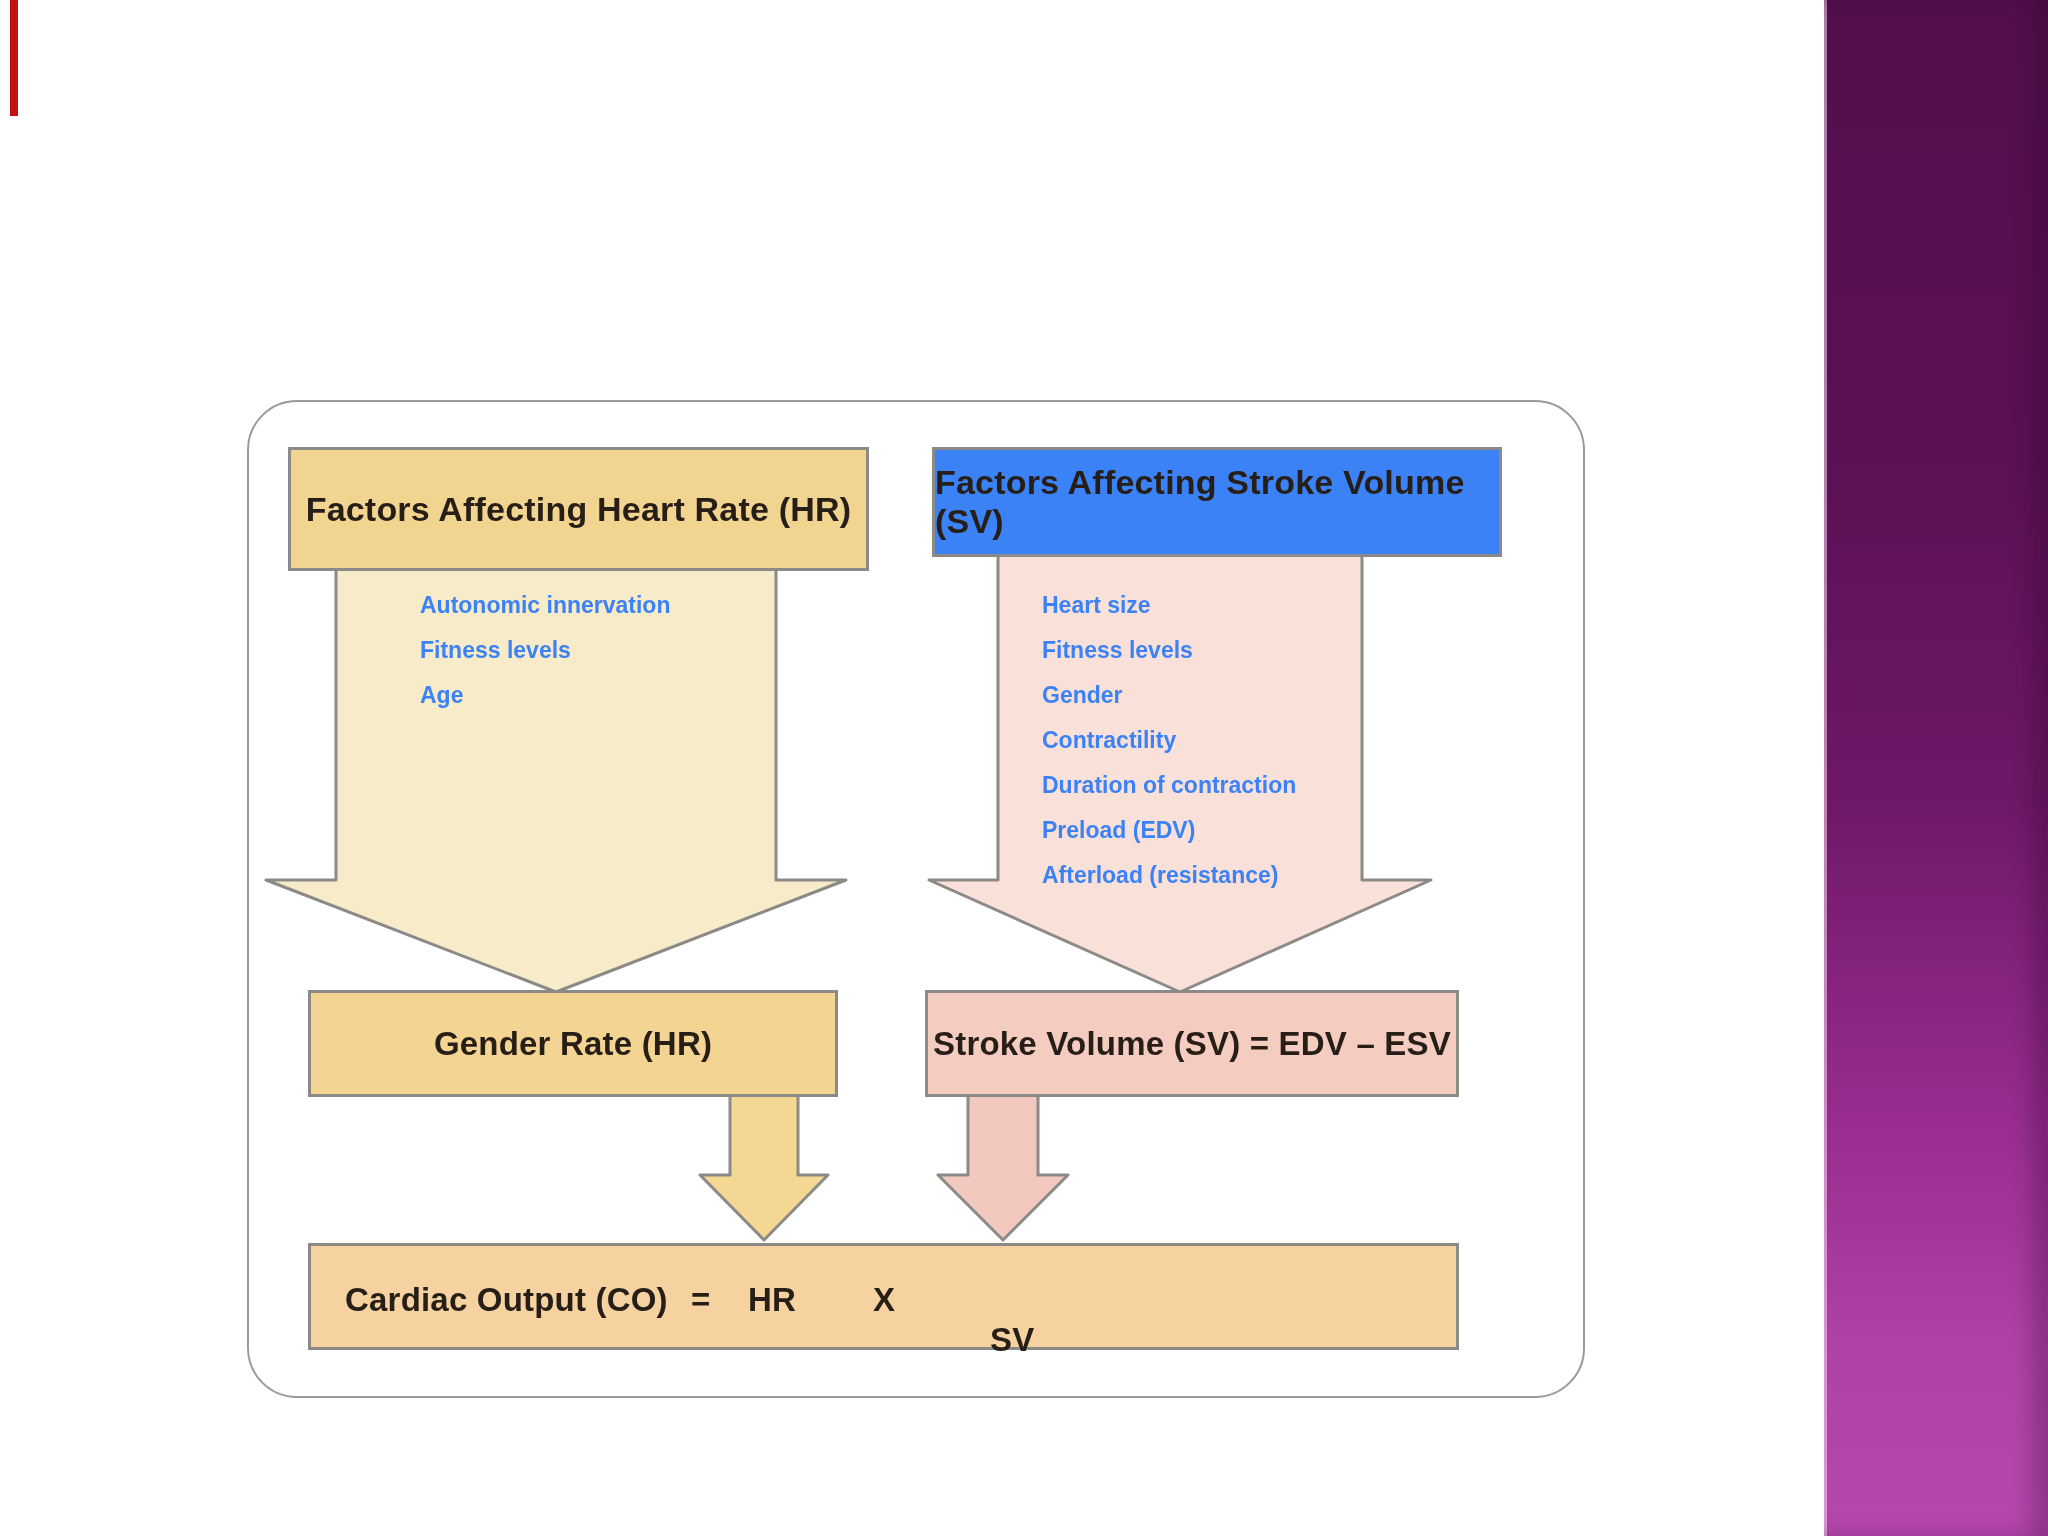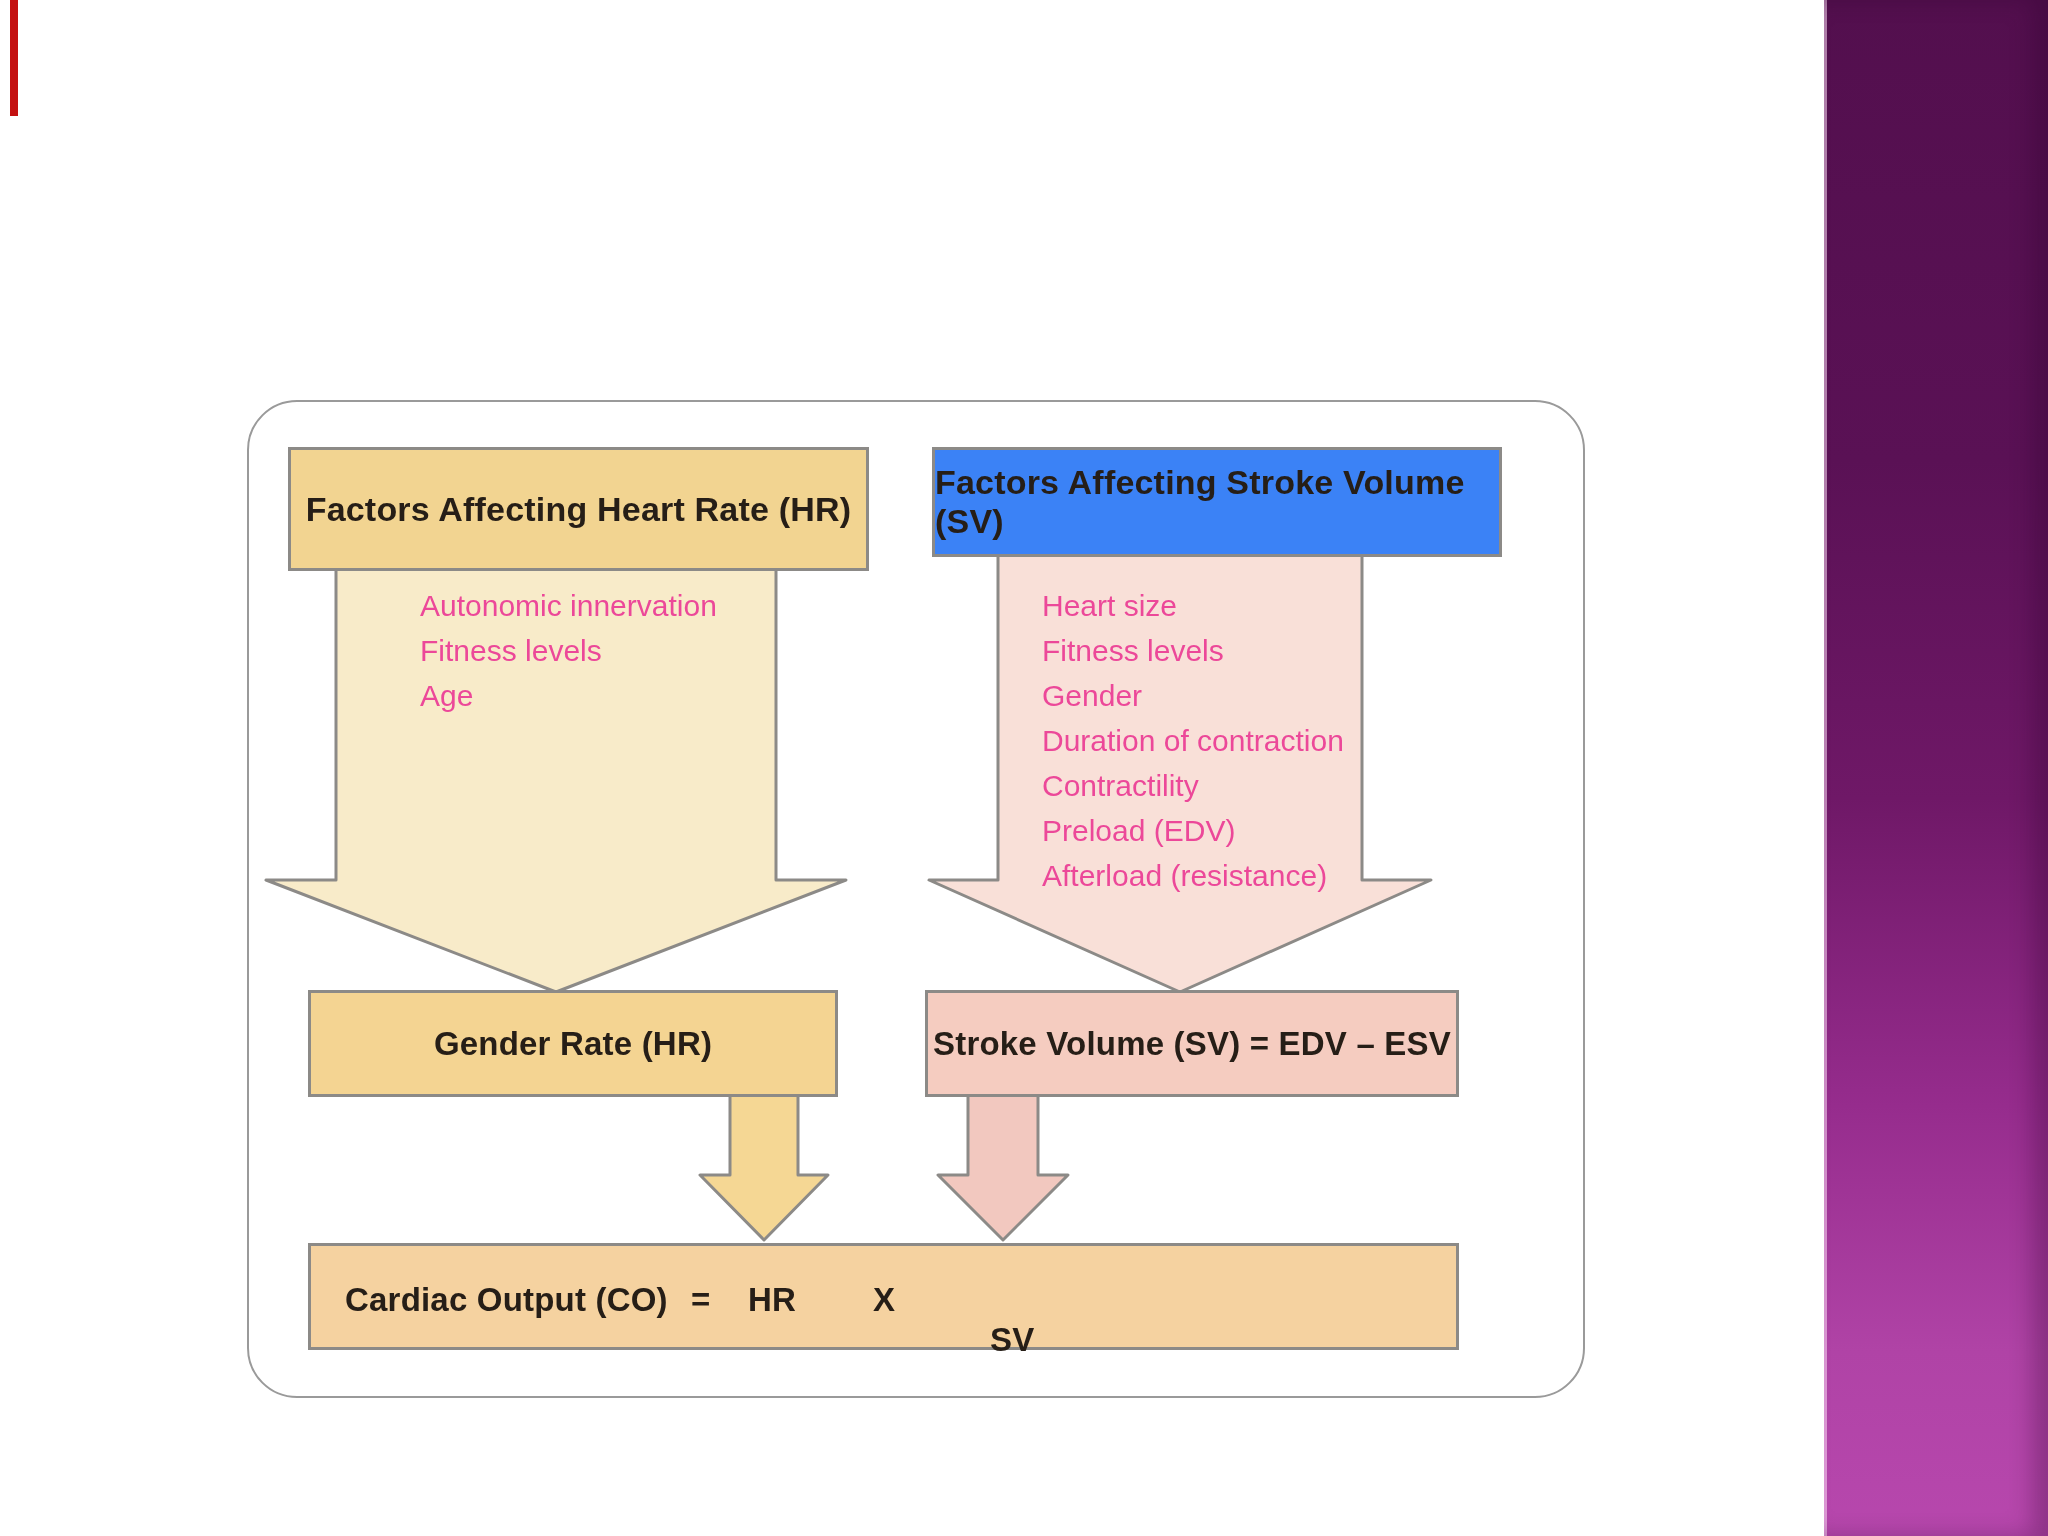--- a/index.html
+++ b/index.html
@@ -22,21 +22,21 @@
     position:absolute;box-sizing:border-box;border:3px solid #8c8a87;
     display:flex;align-items:center;justify-content:center;
     color:#261e17;font-weight:bold;font-size:34px;letter-spacing:0.2px;
   }
   .header-hr{left:288px;top:447px;width:581px;height:124px;background:#f2d491;}
   .header-sv{left:932px;top:447px;width:570px;height:110px;background:#3b82f6;}
   .box-hr{left:308px;top:990px;width:530px;height:107px;background:#f4d492;font-size:33px;}
   .box-sv{left:925px;top:990px;width:534px;height:107px;background:#f5ccc0;font-size:33px;justify-content:center;}
   .box-co{left:308px;top:1243px;width:1151px;height:107px;background:#f5d2a0;justify-content:flex-start;font-size:33px;}
   .factor-list{
-    position:absolute;color:#ec4899;font-size:30px;line-height:45px;font-weight:normal;
+    position:absolute;color:#3b82f6;font-size:23px;line-height:45px;font-weight:bold;
   }
   .list-hr{left:420px;top:583px;}
   .list-sv{left:1042px;top:583px;}
   .co-item{position:absolute;top:0;height:107px;display:flex;align-items:center;}
 </style>
 </head>
 <body>
 
 <div class="slide">
 
@@ -67,22 +67,22 @@
   <div class="factor-list list-hr">
     <div>Autonomic innervation</div>
     <div>Fitness levels</div>
     <div>Age</div>
   </div>
 
   <div class="factor-list list-sv">
     <div>Heart size</div>
     <div>Fitness levels</div>
     <div>Gender</div>
+    <div>Contractility</div>
     <div>Duration of contraction</div>
-    <div>Contractility</div>
     <div>Preload (EDV)</div>
     <div>Afterload (resistance)</div>
   </div>
 
   <div class="dbox box-hr">
     <span>Gender Rate (HR)</span>
   </div>
 
   <div class="dbox box-sv">
     <span>Stroke Volume (SV) = EDV – ESV</span>

